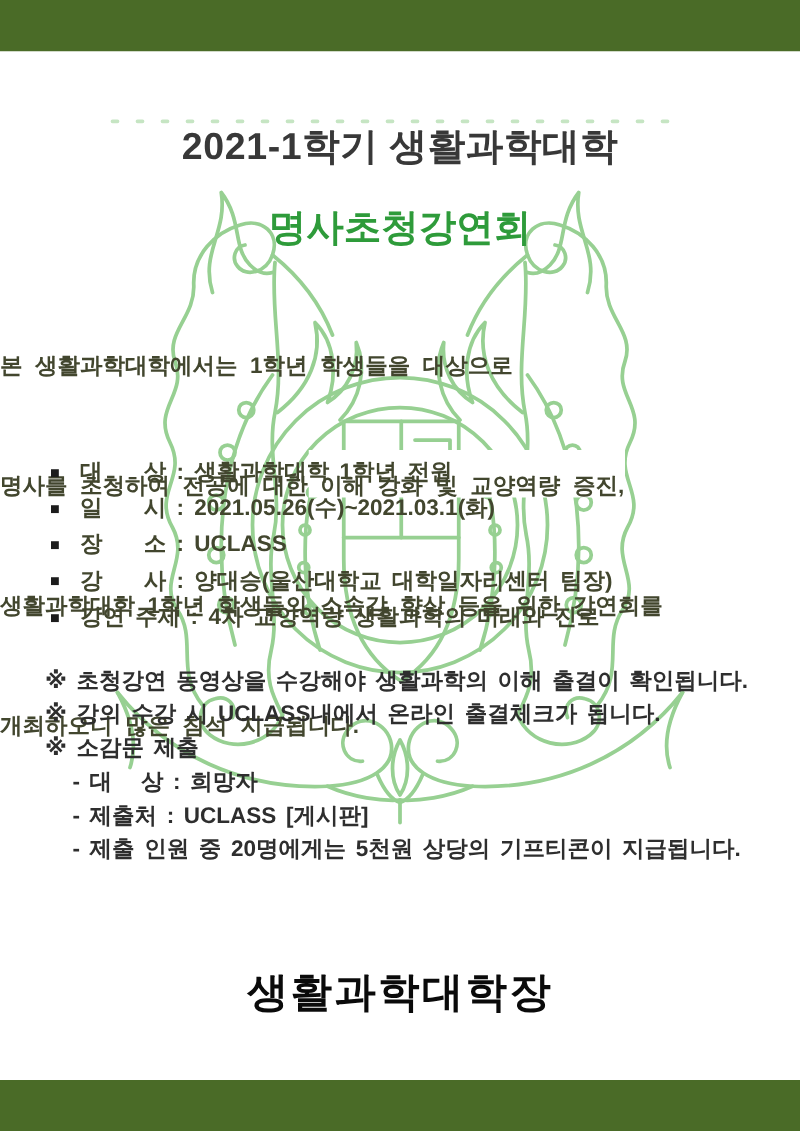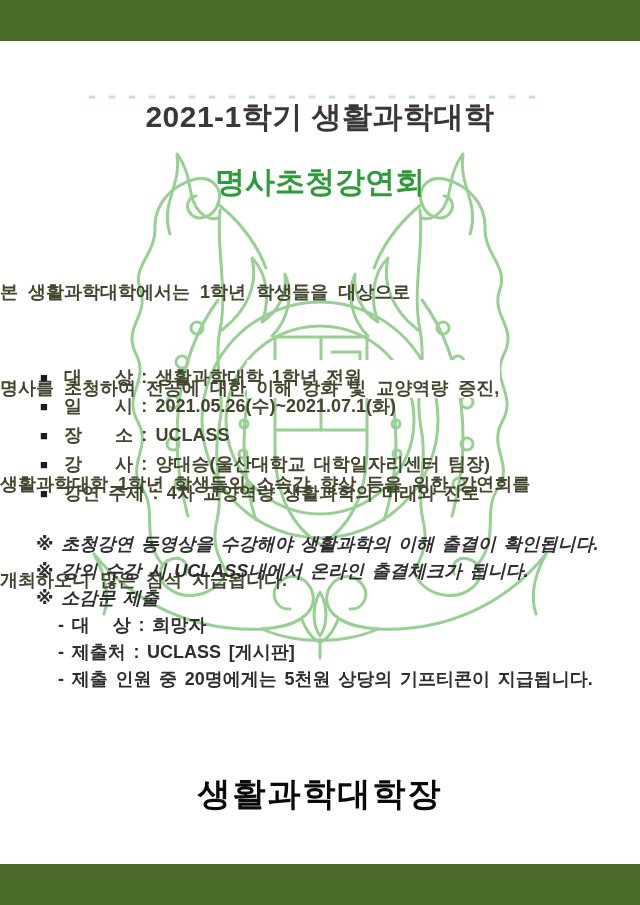--- a/index.html
+++ b/index.html
@@ -45,21 +45,21 @@
   }
   .drow{display:flex;align-items:center;height:29px;}
   .sq{font-size:13px;width:24px;color:#1c1c1c;}
   .dtext{white-space:pre;}
 
   .notes{
     position:absolute;top:531px;left:36px;
     font-size:18px;font-weight:bold;color:var(--note-black);
     line-height:27px;word-spacing:.15em;
   }
-  .note{white-space:pre;height:27px;font-style:italic;}
+  .note{white-space:pre;height:27px;}
   .sub{white-space:pre;height:27px;padding-left:22px;}
 
   .footer{
     position:absolute;top:772px;left:0;width:640px;text-align:center;
     font-size:33px;font-weight:bold;color:var(--footer-black);letter-spacing:2px;
   }
 </style>
 </head>
 <body>
 
@@ -141,21 +141,21 @@
     <div>개최하오니 많은 참석 지급됩니다.</div>
   </div>
 
   <div class="details">
     <div class="drow">
       <span class="sq">■</span>
       <span class="dtext">대    상 : 생활과학대학 1학년 전원</span>
     </div>
     <div class="drow">
       <span class="sq">■</span>
-      <span class="dtext">일    시 : 2021.05.26(수)~2021.07.1(화)</span>
+      <span class="dtext">일    시 : 2021.05.26(수)~2021.03.1(화)</span>
     </div>
     <div class="drow">
       <span class="sq">■</span>
       <span class="dtext">장    소 : UCLASS</span>
     </div>
     <div class="drow">
       <span class="sq">■</span>
       <span class="dtext">강    사 : 양대승(울산대학교 대학일자리센터 팀장)</span>
     </div>
     <div class="drow">

